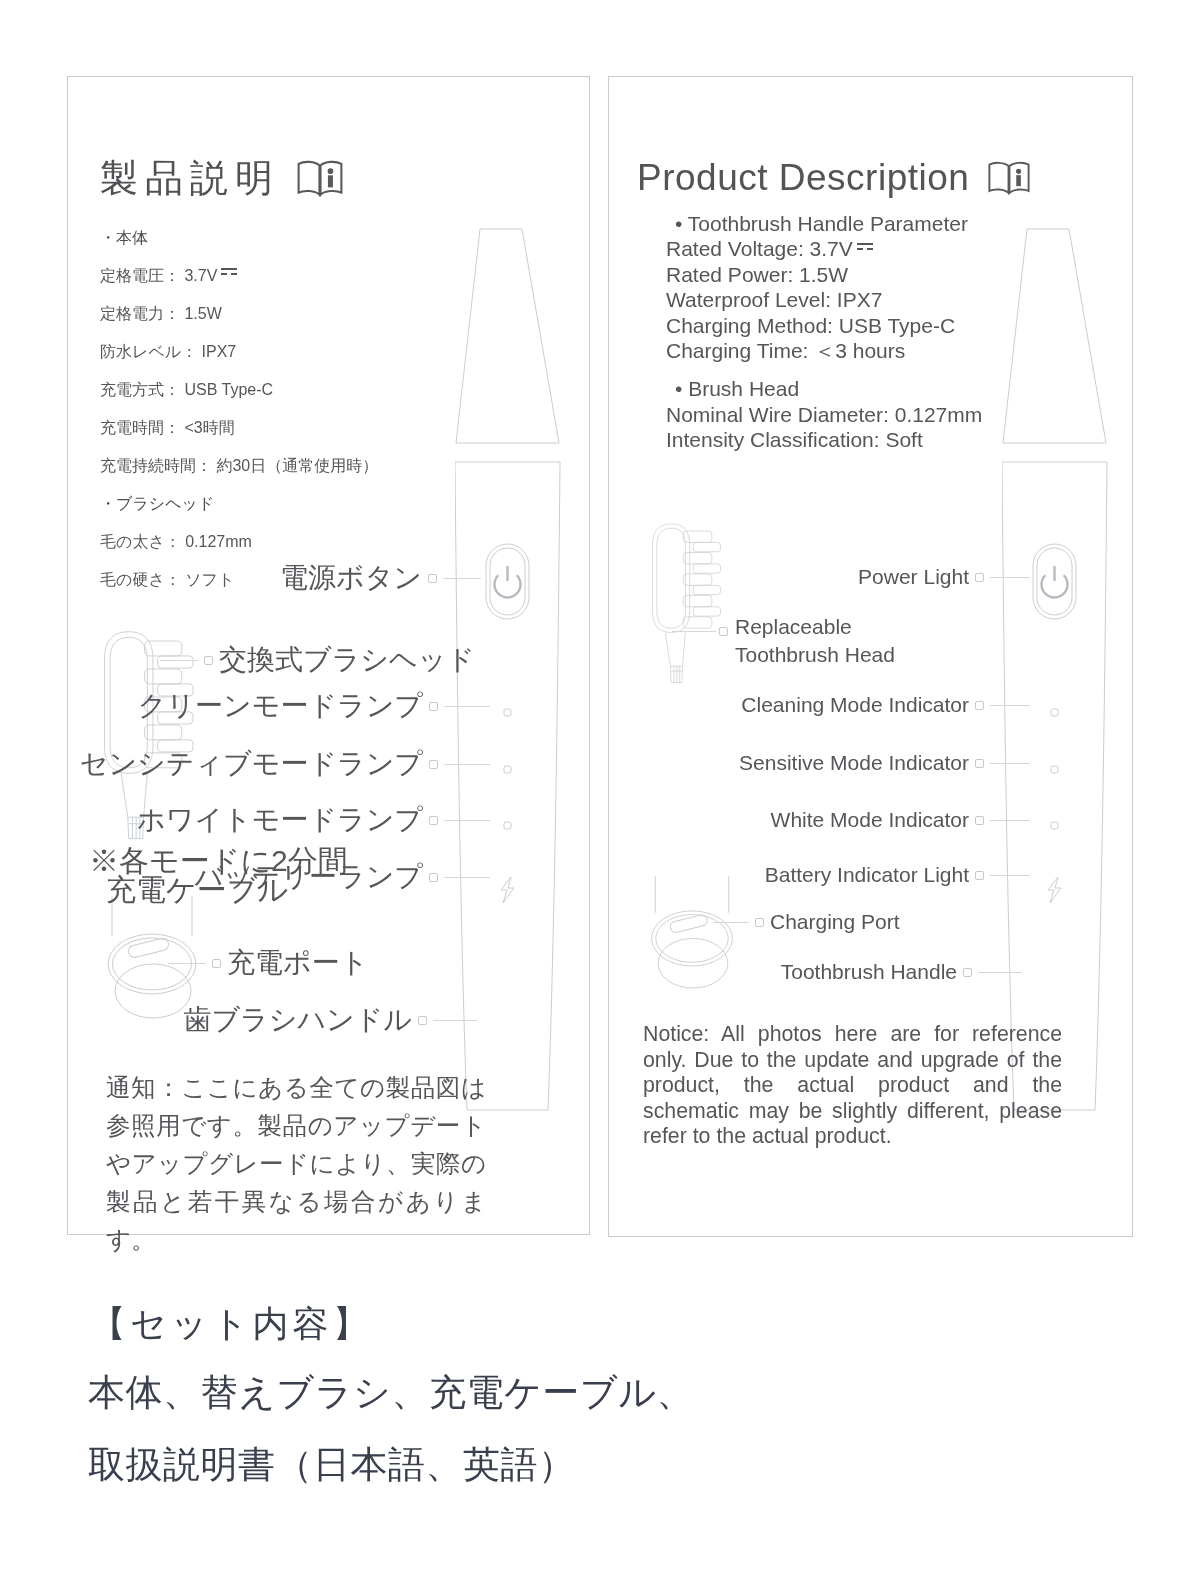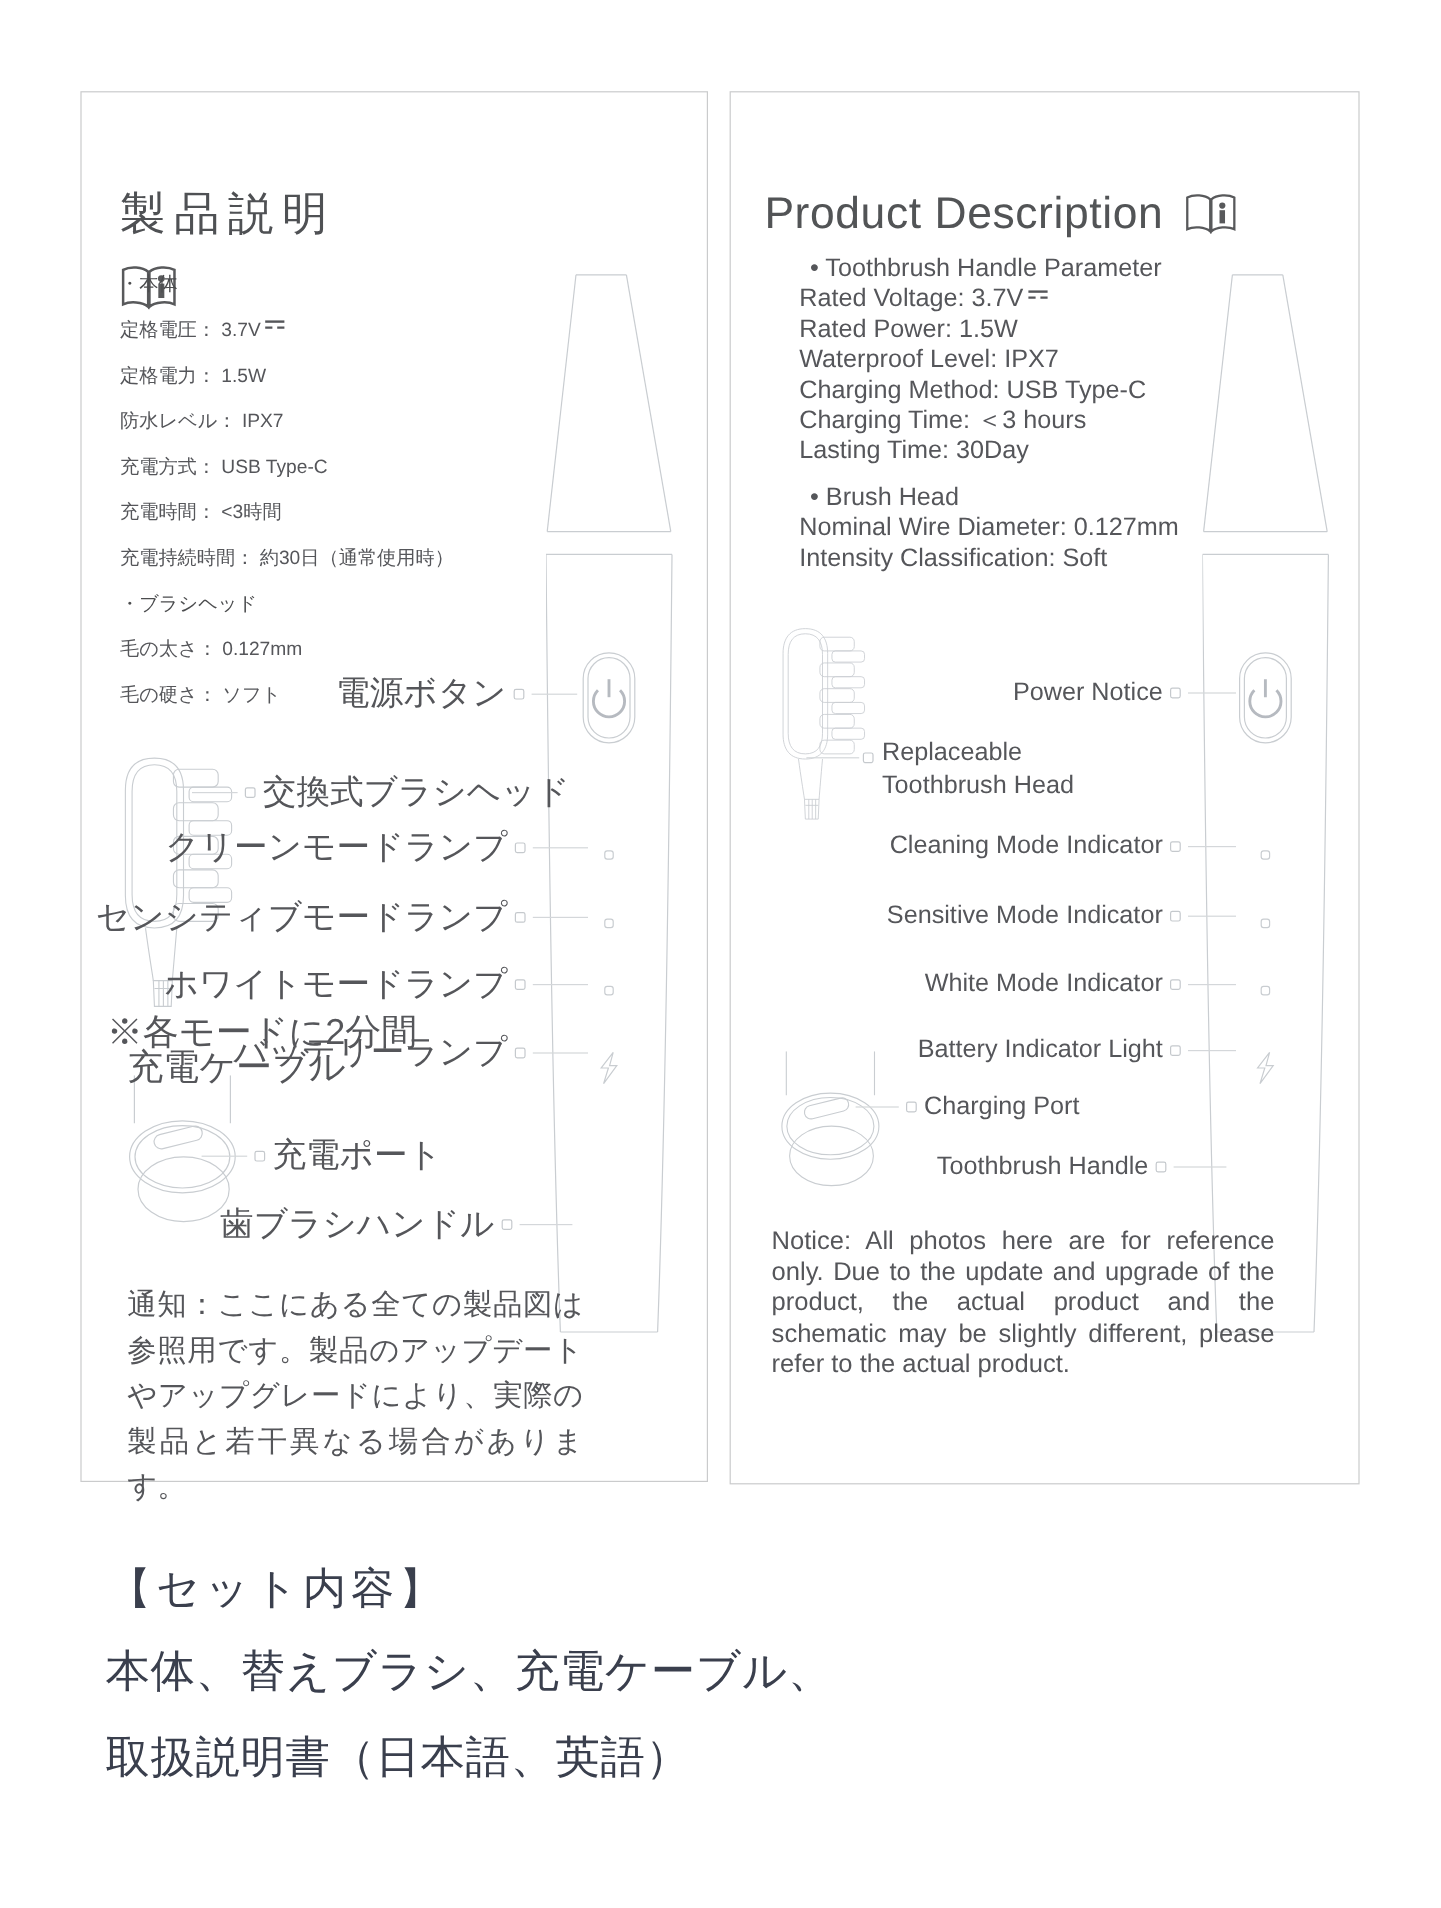--- a/index.html
+++ b/index.html
@@ -2,22 +2,22 @@
 <html><head>
 <meta charset="utf-8">
 <style>
   html,body{margin:0;padding:0;background:#fff;}
   .page{position:relative;width:1201px;height:1590px;background:#ffffff;
         font-family:"Liberation Sans",sans-serif;overflow:hidden;color:#55565a;}
   .panel{position:absolute;border:1px solid #cacbcc;background:#fff;}
   #panel-jp{left:67px;top:76px;width:521px;height:1157px;}
   #panel-en{left:608px;top:76px;width:523px;height:1159px;}
 
-  .jp-title{position:absolute;left:100px;top:153px;display:flex;gap:16px;
-            color:#4f5154;font-size:38px;letter-spacing:7px;flex-direction:column;}
+  .jp-title{position:absolute;left:100px;top:153px;display:flex;align-items:center;gap:16px;
+            color:#4f5154;font-size:38px;letter-spacing:7px;}
   .en-title{position:absolute;left:637px;top:157px;display:flex;align-items:center;gap:18px;
             color:#525456;font-size:37px;letter-spacing:0.5px;}
 
   .jp-specs{position:absolute;left:100px;top:219px;font-size:16px;line-height:38px;
             color:#55565a;white-space:nowrap;}
   .jp-specs .heading{color:#4b4c4e;}
   .en-specs{position:absolute;left:643px;top:211px;font-size:21px;line-height:25.4px;
             color:#55565a;white-space:nowrap;margin-left:23px;}
   .en-specs .heading{padding-left:9px;}
   .en-specs .gap{margin-top:13px;}
@@ -215,21 +215,20 @@
       </svg>
     </div>
 
     <div class="en-specs">
       <div class="heading">• Toothbrush Handle Parameter</div>
       <div><span>Rated Voltage: 3.7V</span><span class="dc"></span></div>
       <div>Rated Power: 1.5W</div>
       <div>Waterproof Level: IPX7</div>
       <div>Charging Method: USB Type-C</div>
       <div>Charging Time: ＜3 hours</div>
-      <div>Lasting Time: 30Day</div>
       <div class="heading gap">• Brush Head</div>
       <div>Nominal Wire Diameter: 0.127mm</div>
       <div>Intensity Classification: Soft</div>
     </div>
 
     <svg style="left:1002px;top:225px" width="110" height="890" viewBox="0 0 110 890">
       <g class="lineart">
         <path d="M25,4 L67,4"></path>
         <path d="M25,4 L1,218"></path>
         <path d="M67,4 L104,218"></path>
@@ -279,21 +278,21 @@
         <path d="M10,0 L10,40"></path>
         <path d="M90,0 L90,40"></path>
         <ellipse cx="50" cy="68" rx="44" ry="30"></ellipse>
         <ellipse cx="50" cy="68" rx="39.5" ry="26"></ellipse>
         <rect x="26" y="46" width="41" height="12" rx="6" transform="rotate(-14 46 52)"></rect>
         <ellipse cx="51" cy="95" rx="38" ry="27"></ellipse>
       </g>
     </svg>
 
     <div class="co en-co" style="right:171px;top:564px">
-      <span>Power Notice</span>
+      <span>Power Light</span>
       <span class="dt"></span>
       <span class="ln" style="width:40px"></span>
     </div>
 
     <span class="head-line-en"></span>
     <span class="head-dot-en"></span>
     <div class="head-label-en">
       <div>Replaceable</div>
       <div>Toothbrush Head</div>
     </div>

